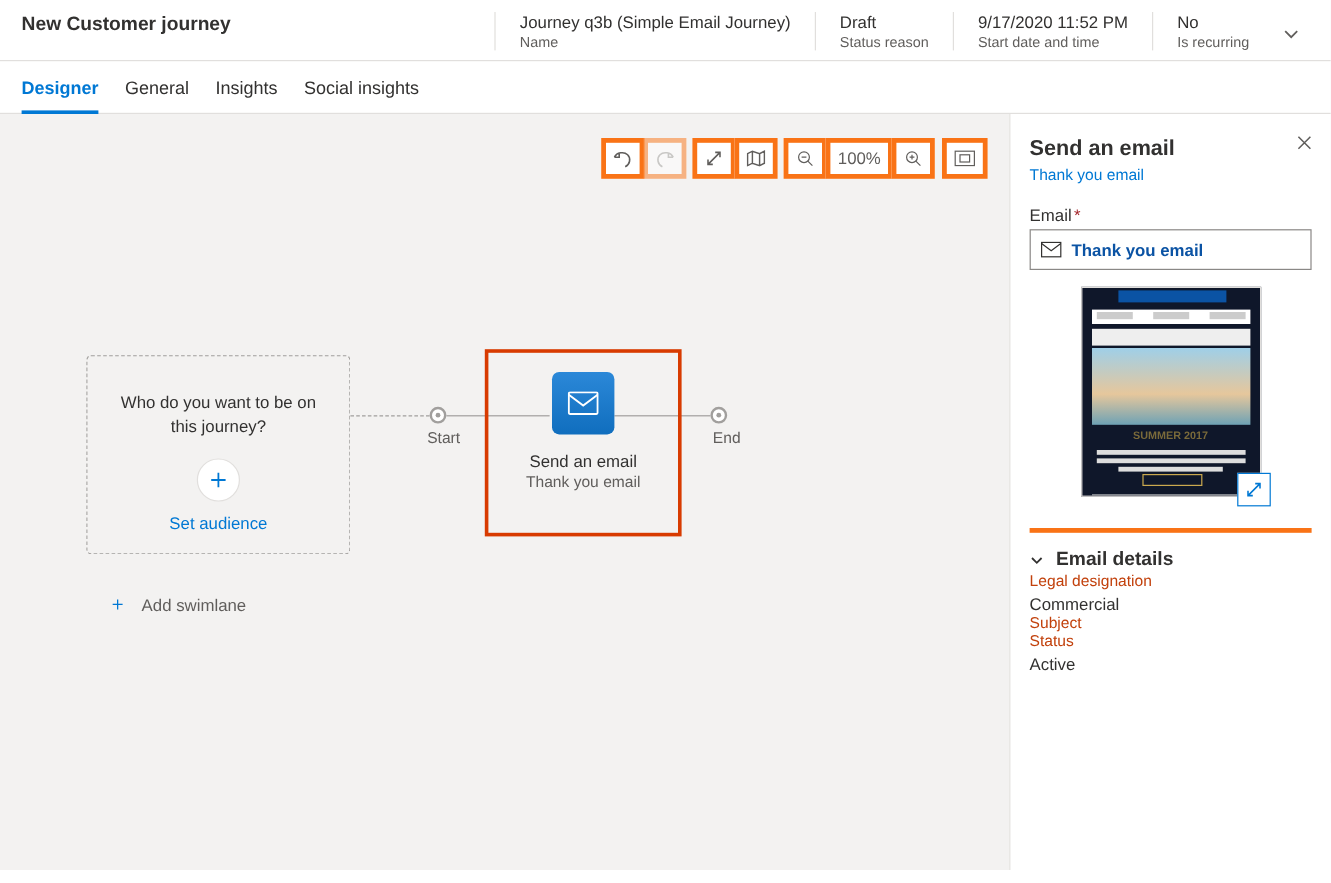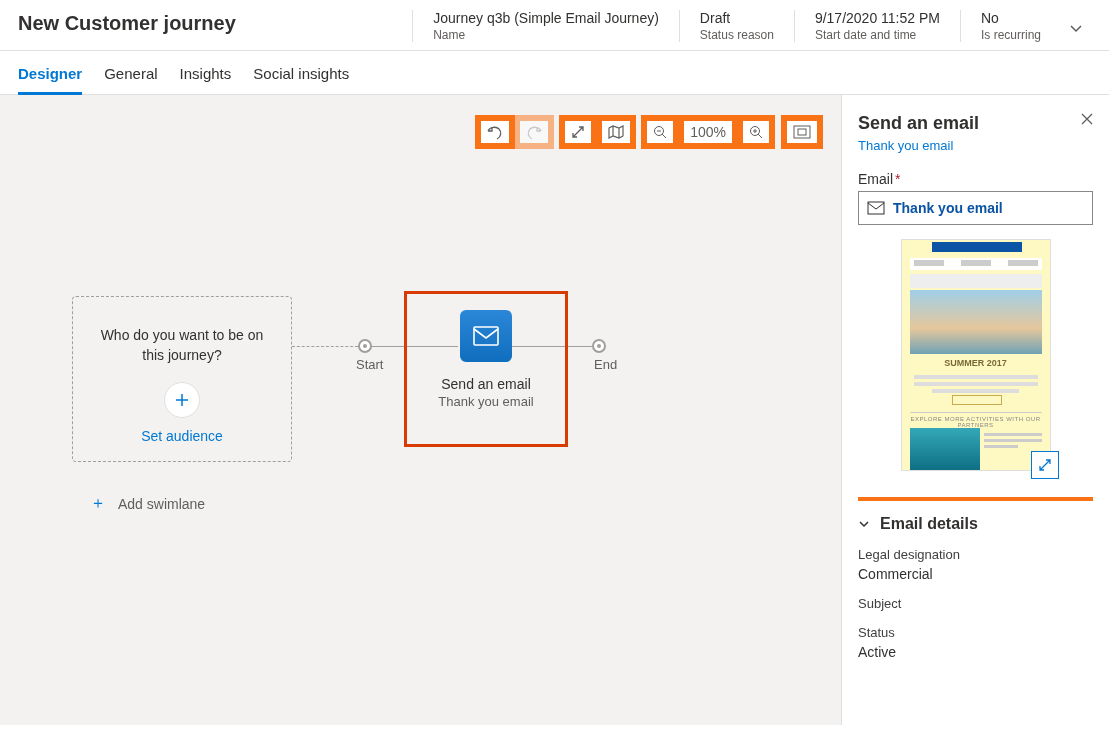--- a/index.html
+++ b/index.html
@@ -14,21 +14,21 @@
     overflow: hidden;
   }
   .header {
     display: flex;
     align-items: flex-start;
     padding: 10px 18px 8px 18px;
     border-bottom: 1px solid #e1dfdd;
   }
   .header h1 {
     flex: 1;
-    font-size: 20px;
+    font-size: 16px;
     font-weight: 600;
     margin: 2px 0 4px 0;
   }
   .hdr-fields { display: flex; gap: 0; }
   .hdr-field {
     padding: 0 20px;
     border-left: 1px solid #e1dfdd;
     min-width: 80px;
   }
   .hdr-field .val { font-size: 14px; }
@@ -70,21 +70,21 @@
     position: absolute;
     top: 20px;
     right: 18px;
     display: flex;
     gap: 6px;
   }
   .tbtn {
     height: 34px;
     min-width: 36px;
     background:#fff;
-    border:6px solid #f97316;
+    border:4px solid #f97316;
     display:flex;
     align-items:center;
     justify-content:center;
     cursor:pointer;
     color:#605e5c;
     padding:0 6px;
   }
   .tgrp { display:flex; gap:0; }
   .tgrp .tbtn { border-radius:0; margin-left:-1px;}
   .audience-box {
@@ -170,23 +170,23 @@
   .email-select {
     border:1px solid #8a8886;
     height:34px;
     display:flex;align-items:center;gap:8px;
     padding:0 8px;
     cursor:pointer;
   }
   .email-select .val{ color:#0b53a4; font-weight:600;}
   .preview {
     margin:14px auto 0;
-    width:150px;height:232px;
+    width:150px;height:175px;
     border:1px solid #e1dfdd;
-    background:#fef9c3;
+    background:#0f172a;
     position:relative;
     overflow:hidden;
   }
   .pv-bar{position:absolute;top:2px;left:30px;width:90px;height:10px;background:#0b53a4;}
   .pv-strip{position:absolute;top:18px;left:8px;right:8px;height:12px;background:#fff;display:flex;justify-content:space-between;padding:2px 4px;}
   .pv-strip span{width:30px;height:6px;background:#ccc;}
   .pv-dim{position:absolute;top:34px;left:8px;right:8px;height:14px;background:#eee;color:#999;font-size:8px;display:flex;align-items:center;justify-content:center;}
   .pv-img1{position:absolute;top:50px;left:8px;right:8px;height:64px;background:linear-gradient(180deg,#9fcfe8 0%,#e6c79c 60%,#6ea2b5 100%);}
   .pv-h{position:absolute;top:118px;left:8px;right:8px;text-align:center;font-size:9px;font-weight:600;color:#7a6a3a;}
   .pv-lines{position:absolute;top:132px;left:12px;right:12px;}
@@ -198,21 +198,21 @@
   .pv-txt2{position:absolute;top:190px;left:82px;right:8px;}
   .pv-txt2 div{height:3px;background:#ccc;margin:3px 0;}
   .expand-btn {
     position:absolute;right:0;bottom:0; transform:translate(8px,8px);
     width:28px;height:28px;border:1px solid #0078d4;
     display:flex;align-items:center;justify-content:center;
     background:#fff;cursor:pointer;color:#0078d4;
   }
   .details-sec { border-top:4px solid #f97316; margin-top:26px; padding-top:14px;}
   .details-hdr { display:flex; align-items:center; gap:10px; cursor:pointer; font-size:16px; font-weight:600;}
-  .detail-lbl{ color:#404040; font-size:13px; margin-top:14px;}
+  .detail-lbl{ color:#c2410c; font-size:13px; }
   .detail-val{ font-size:14px; margin-top:4px;}
   svg{display:block;}
 </style>
 </head>
 <body>
 
 <div class="header">
   <h1>New Customer journey</h1>
   <div class="hdr-fields">
     <div class="hdr-field">

